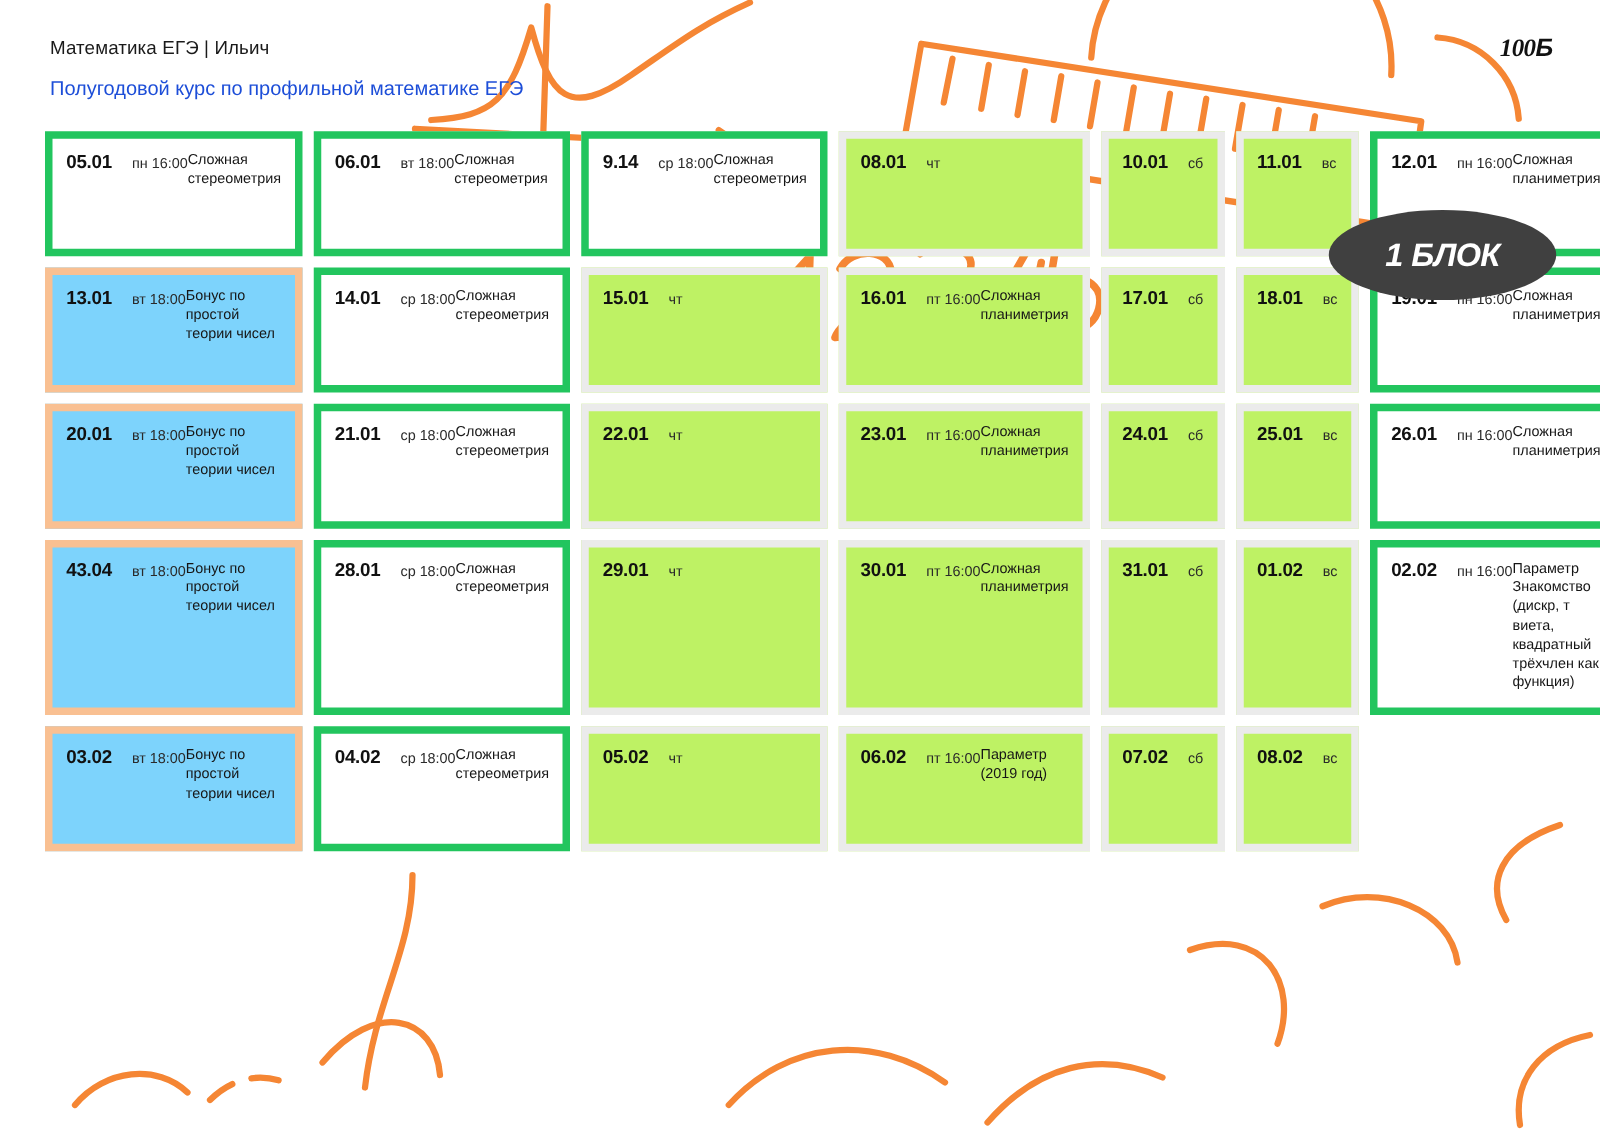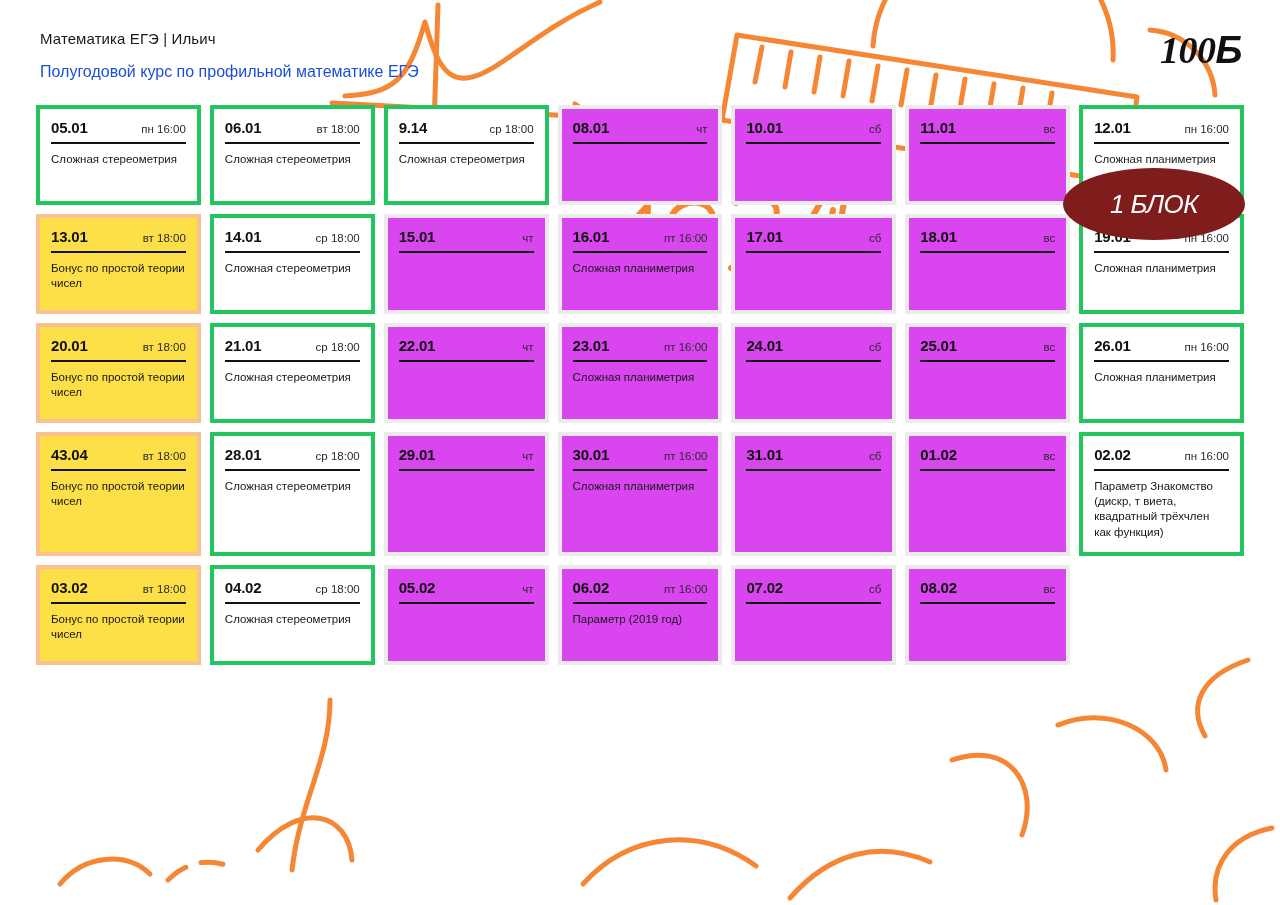--- a/index.html
+++ b/index.html
@@ -42,21 +42,21 @@
     color: #1a1a1a;
     letter-spacing: 0.1px;
   }
   .brand {
     position: absolute;
     right: 38px;
     top: 28px;
     font-family: "Liberation Serif", serif;
     font-style: italic;
     font-weight: bold;
-    font-size: 38px;
+    font-size: 20px;
     letter-spacing: -0.5px;
     color: #111;
     z-index: 3;
   }
   .brand .b-letter {
     font-family: "Liberation Sans", sans-serif;
     font-style: italic;
     font-weight: bold;
   }
   .title {
@@ -73,56 +73,55 @@
     font-size: 16px;
     color: #1d4ed8;
   }
   
   .block-badge {
     position: absolute;
     right: 35px;
     top: 168px;
     width: 182px;
     height: 72px;
-    background: #7f1d1d;
+    background: #404040;
     border-radius: 50%;
     color: #ffffff;
     display: flex;
     align-items: center;
     justify-content: center;
-    font-weight: 400;
+    font-weight: 700;
     font-size: 26px;
     letter-spacing: -0.5px;
     font-style: italic;
     z-index: 4;
   }
   
   .calendar {
     position: relative;
     z-index: 2;
     margin: 24px 36px 0 36px;
     display: grid;
     grid-template-columns: repeat(7, 1fr);
     gap: 9px;
   }
   .cell {
     background: #ffffff;
-    border: 4px solid #22c55e;
+    border: 6px solid #22c55e;
     min-height: 100px;
     padding: 10px 11px 12px 11px;
     box-sizing: border-box;
     display: flex;
-    flex-direction: column;
   }
   .cell.empty {
-    background: #d946ef;
+    background: #bef264;
     border-color: #ebebeb;
   }
   .cell.bonus {
-    background: #fde047;
+    background: #7dd3fc;
     border-color: #f9c092;
   }
   .cell-top {
     display: flex;
     justify-content: space-between;
     align-items: baseline;
     padding-bottom: 6px;
   }
   .cell-date {
     font-size: 15px;

